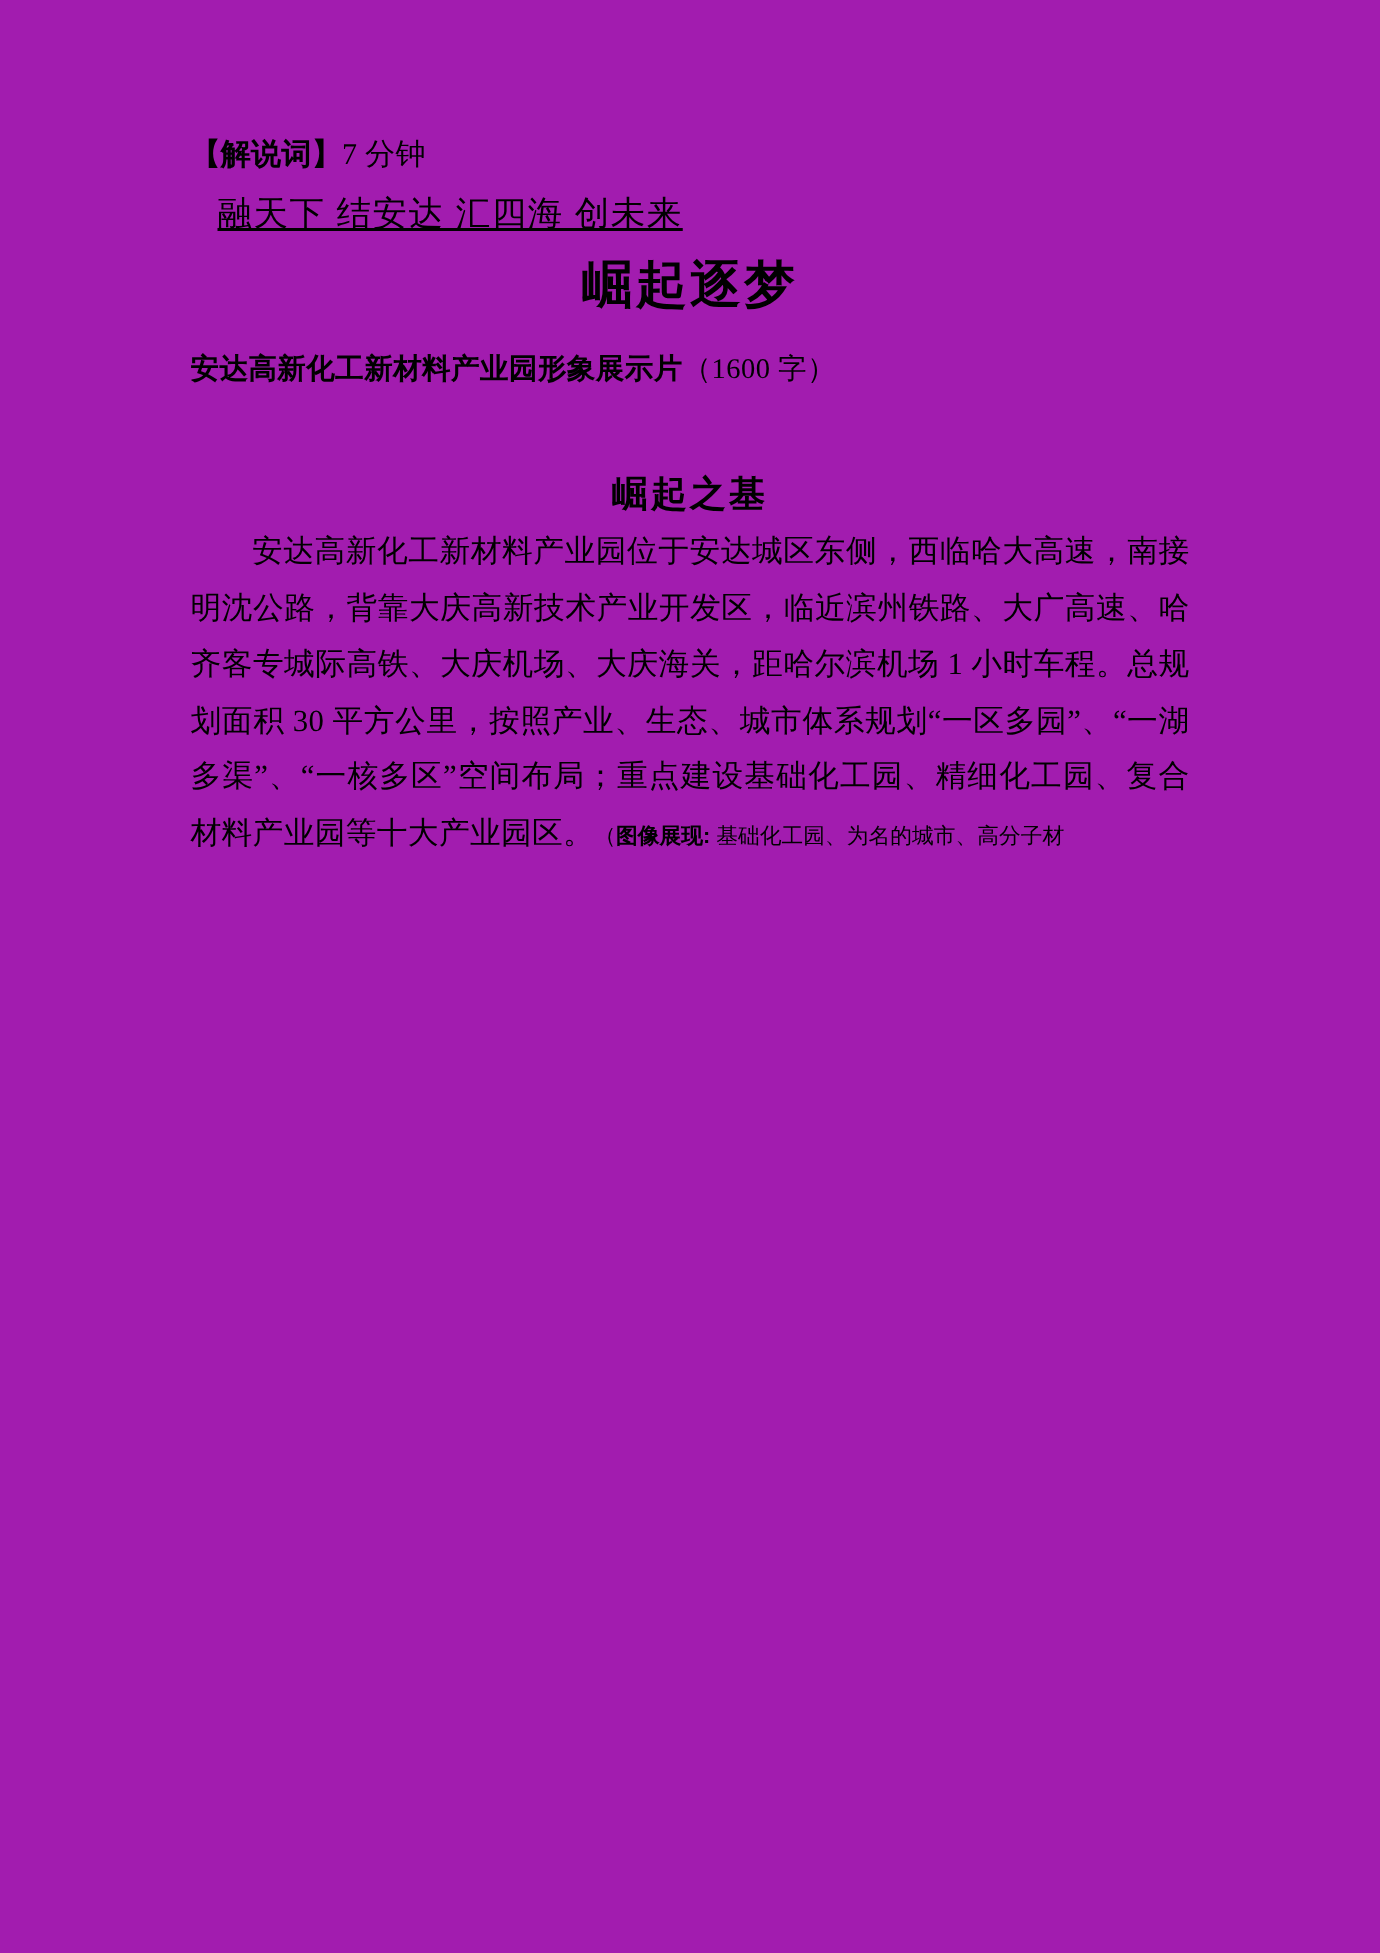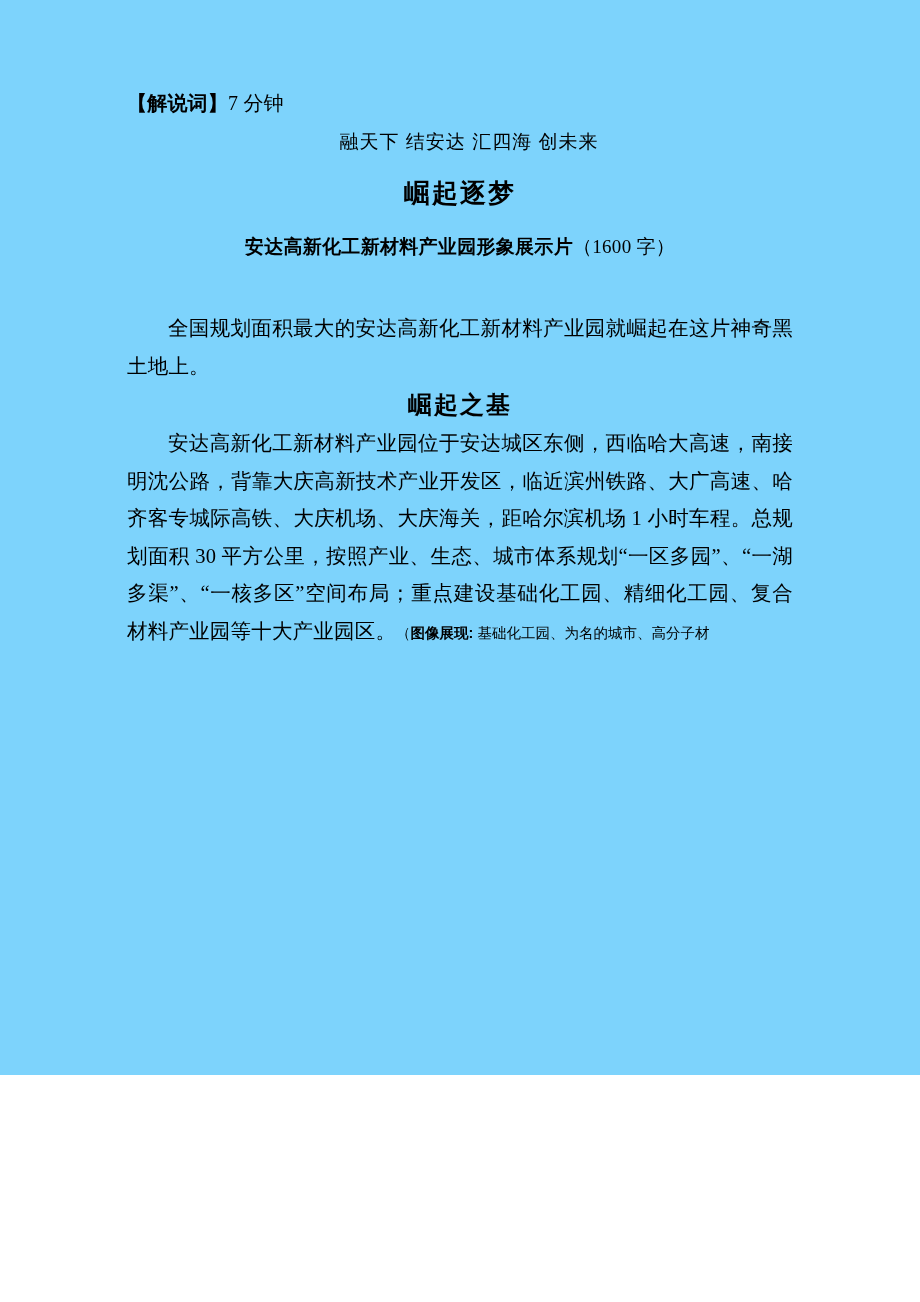--- a/index.html
+++ b/index.html
@@ -13,24 +13,24 @@
     height: 1302px;
     overflow: hidden;
     font-family: "Liberation Serif", "DejaVu Serif", serif;
     color: #000000;
     -webkit-font-smoothing: antialiased;
   }
 
   .page {
     position: relative;
     width: 920px;
-    height: 1075px;
+    height: 1302px;
     box-sizing: border-box;
     padding: 4px;
-    background: #7dd3fc;
+    background: #a21caf;
   }
 
   .content {
     position: absolute;
     left: 127px;
     top: 88px;
     width: 666px;
   }
 
   
@@ -45,39 +45,39 @@
   .meta-line .tag {
     font-weight: bold;
   }
   .meta-line .dur {
     font-weight: normal;
     font-family: "Liberation Serif", "DejaVu Serif", serif;
   }
 
   .slogan {
     font-family: "Liberation Sans", "DejaVu Sans", sans-serif;
-    font-size: 19px;
+    font-size: 23px;
     line-height: 40px;
-    text-align: center;
+    text-align: left;
     letter-spacing: 1px;
     margin: 0 0 6px 0;
     padding-left: 18px;
+    text-decoration: underline;
   }
 
   .doc-title {
-    font-family: Liberation Sans, sans-serif;
-    font-size: 26px;
+    font-family: Liberation Mono, monospace;
+    font-size: 34px;
     line-height: 50px;
     text-align: center;
     letter-spacing: 2px;
     margin: 6px 0 12px 0;
   }
 
   .doc-subtitle {
-    text-align: center;
     font-size: 19px;
     line-height: 34px;
     margin: 0 0 2px 0;
     letter-spacing: 0.3px;
   }
   .doc-subtitle .st-main {
     font-weight: bold;
   }
   .doc-subtitle .st-count {
     font-weight: normal;
@@ -126,21 +126,20 @@
     <p class="slogan">融天下  结安达  汇四海  创未来</p>
 
     <h1 class="doc-title">崛起逐梦</h1>
 
     <p class="doc-subtitle"><span class="st-main">安达高新化工新材料产业园形象展示片</span><span class="st-count">（1600 字）</span></p>
 
     <div class="gap-after-head"></div>
 
 
 
-    <p class="body-p">全国规划面积最大的安达高新化工新材料产业园就崛起在这片神奇黑土地上。</p>
 
     <h2 class="section-head">崛起之基</h2>
 
 
     <p class="body-p"><span>安达高新化工新材料产业园位于安达城区东侧，西临哈大高速，南接明沈公路，背靠大庆高新技术产业开发区，临近滨州铁路、大广高速、哈齐客专城际高铁、大庆机场、大庆海关，距哈尔滨机场 1 小时车程。总规划面积 30 平方公里，按照产业、生态、城市体系规划“一区多园”、“一湖多渠”、“一核多区”空间布局；重点建设基础化工园、精细化工园、复合材料产业园等十大产业园区。</span><span class="img-cue"><span>（</span><span class="cue-label">图像展现:</span><span> 基础化工园、为名的城市、高分子材</span></span></p>
 
   </div>
 </div>
 
 </body></html>

